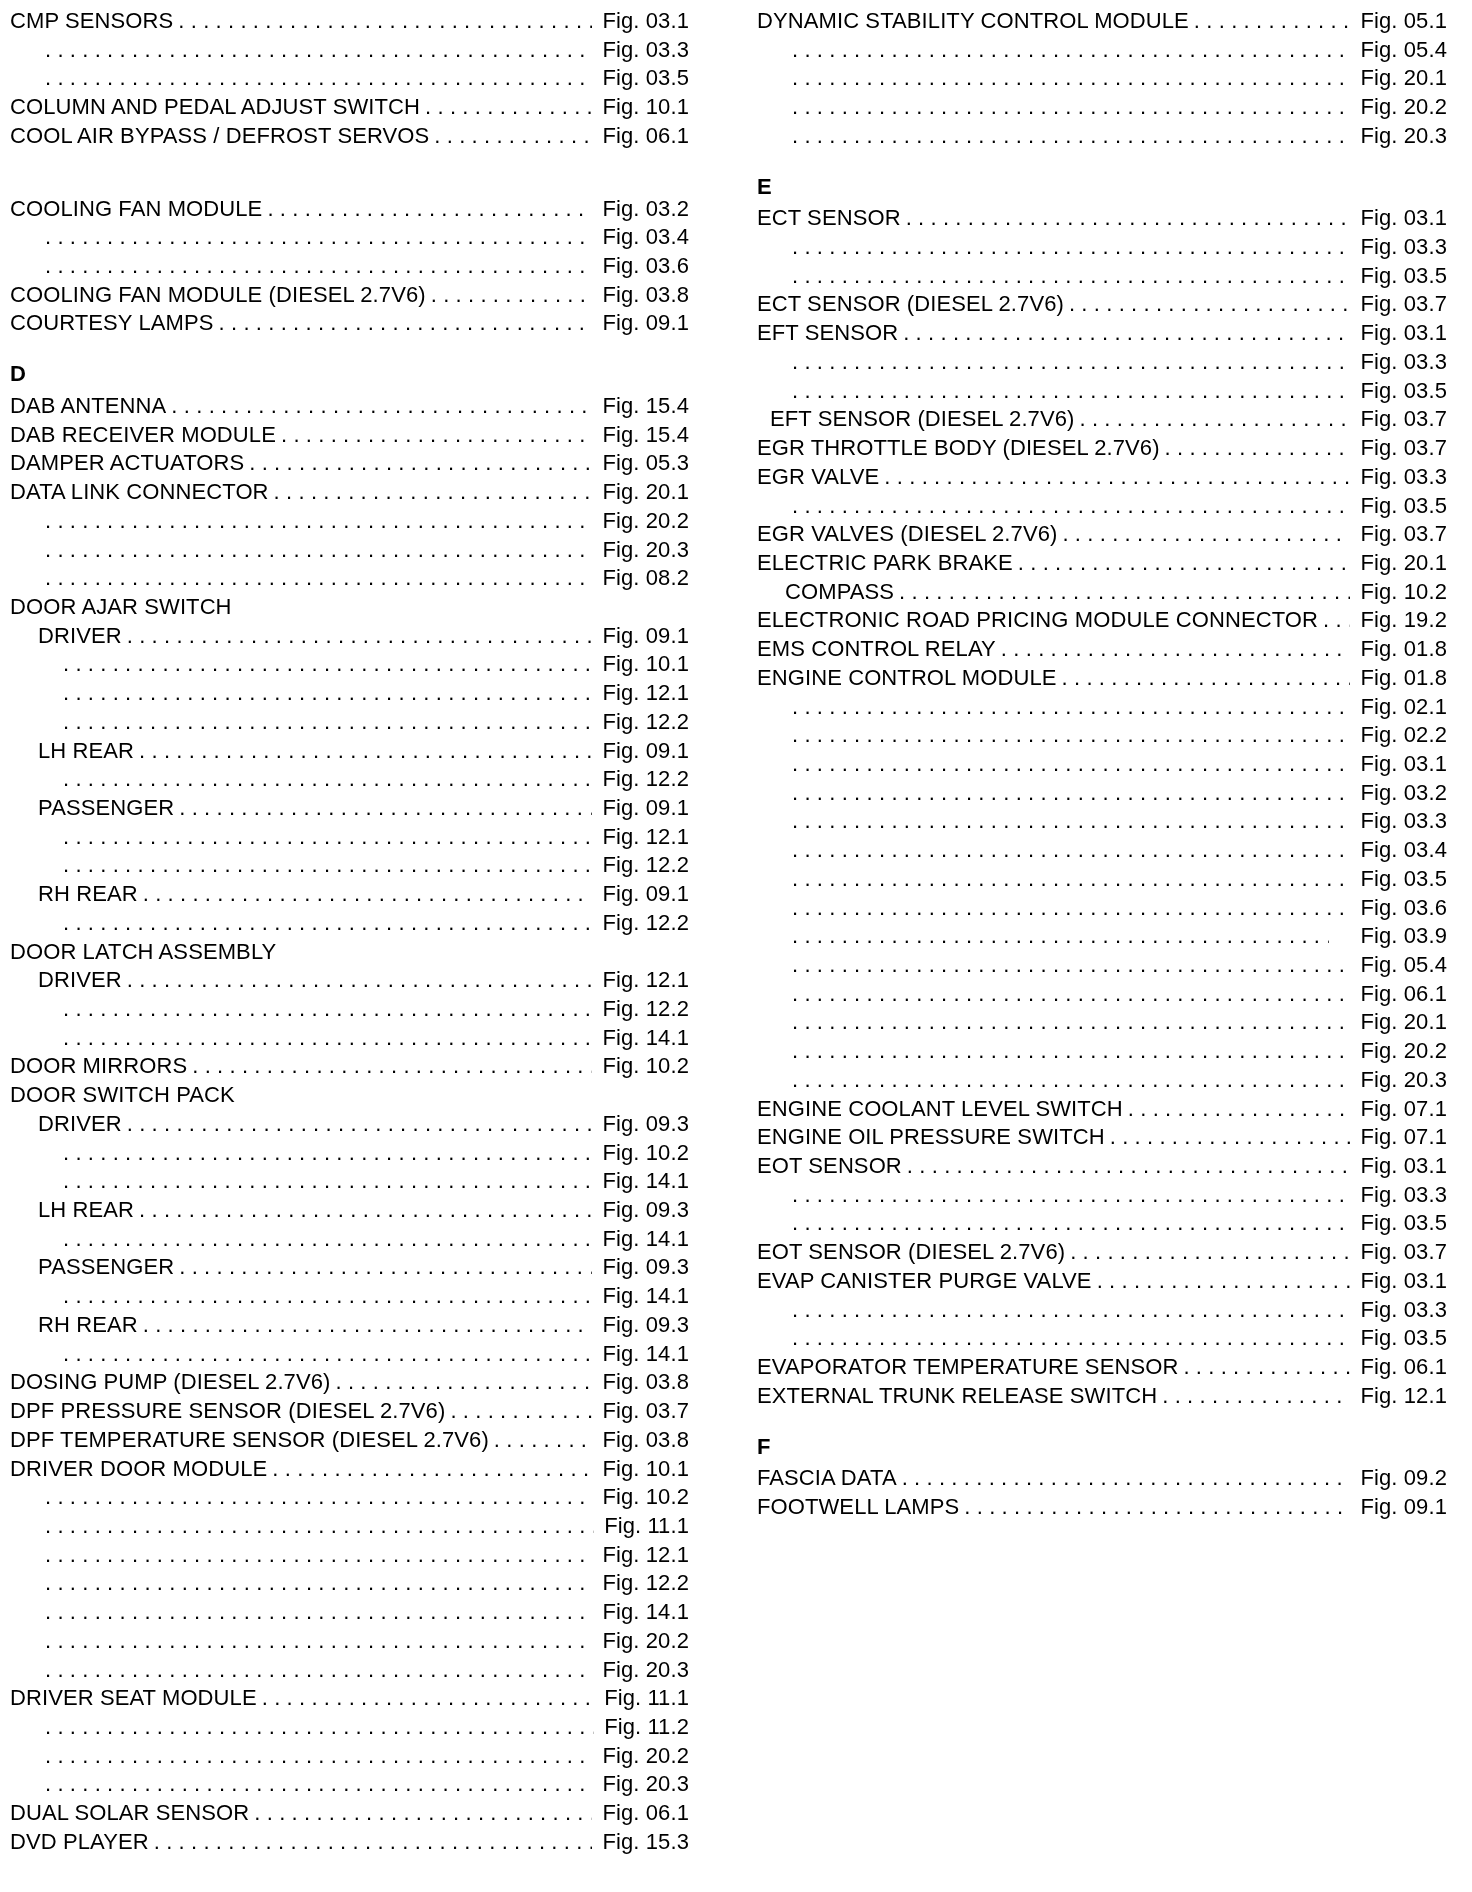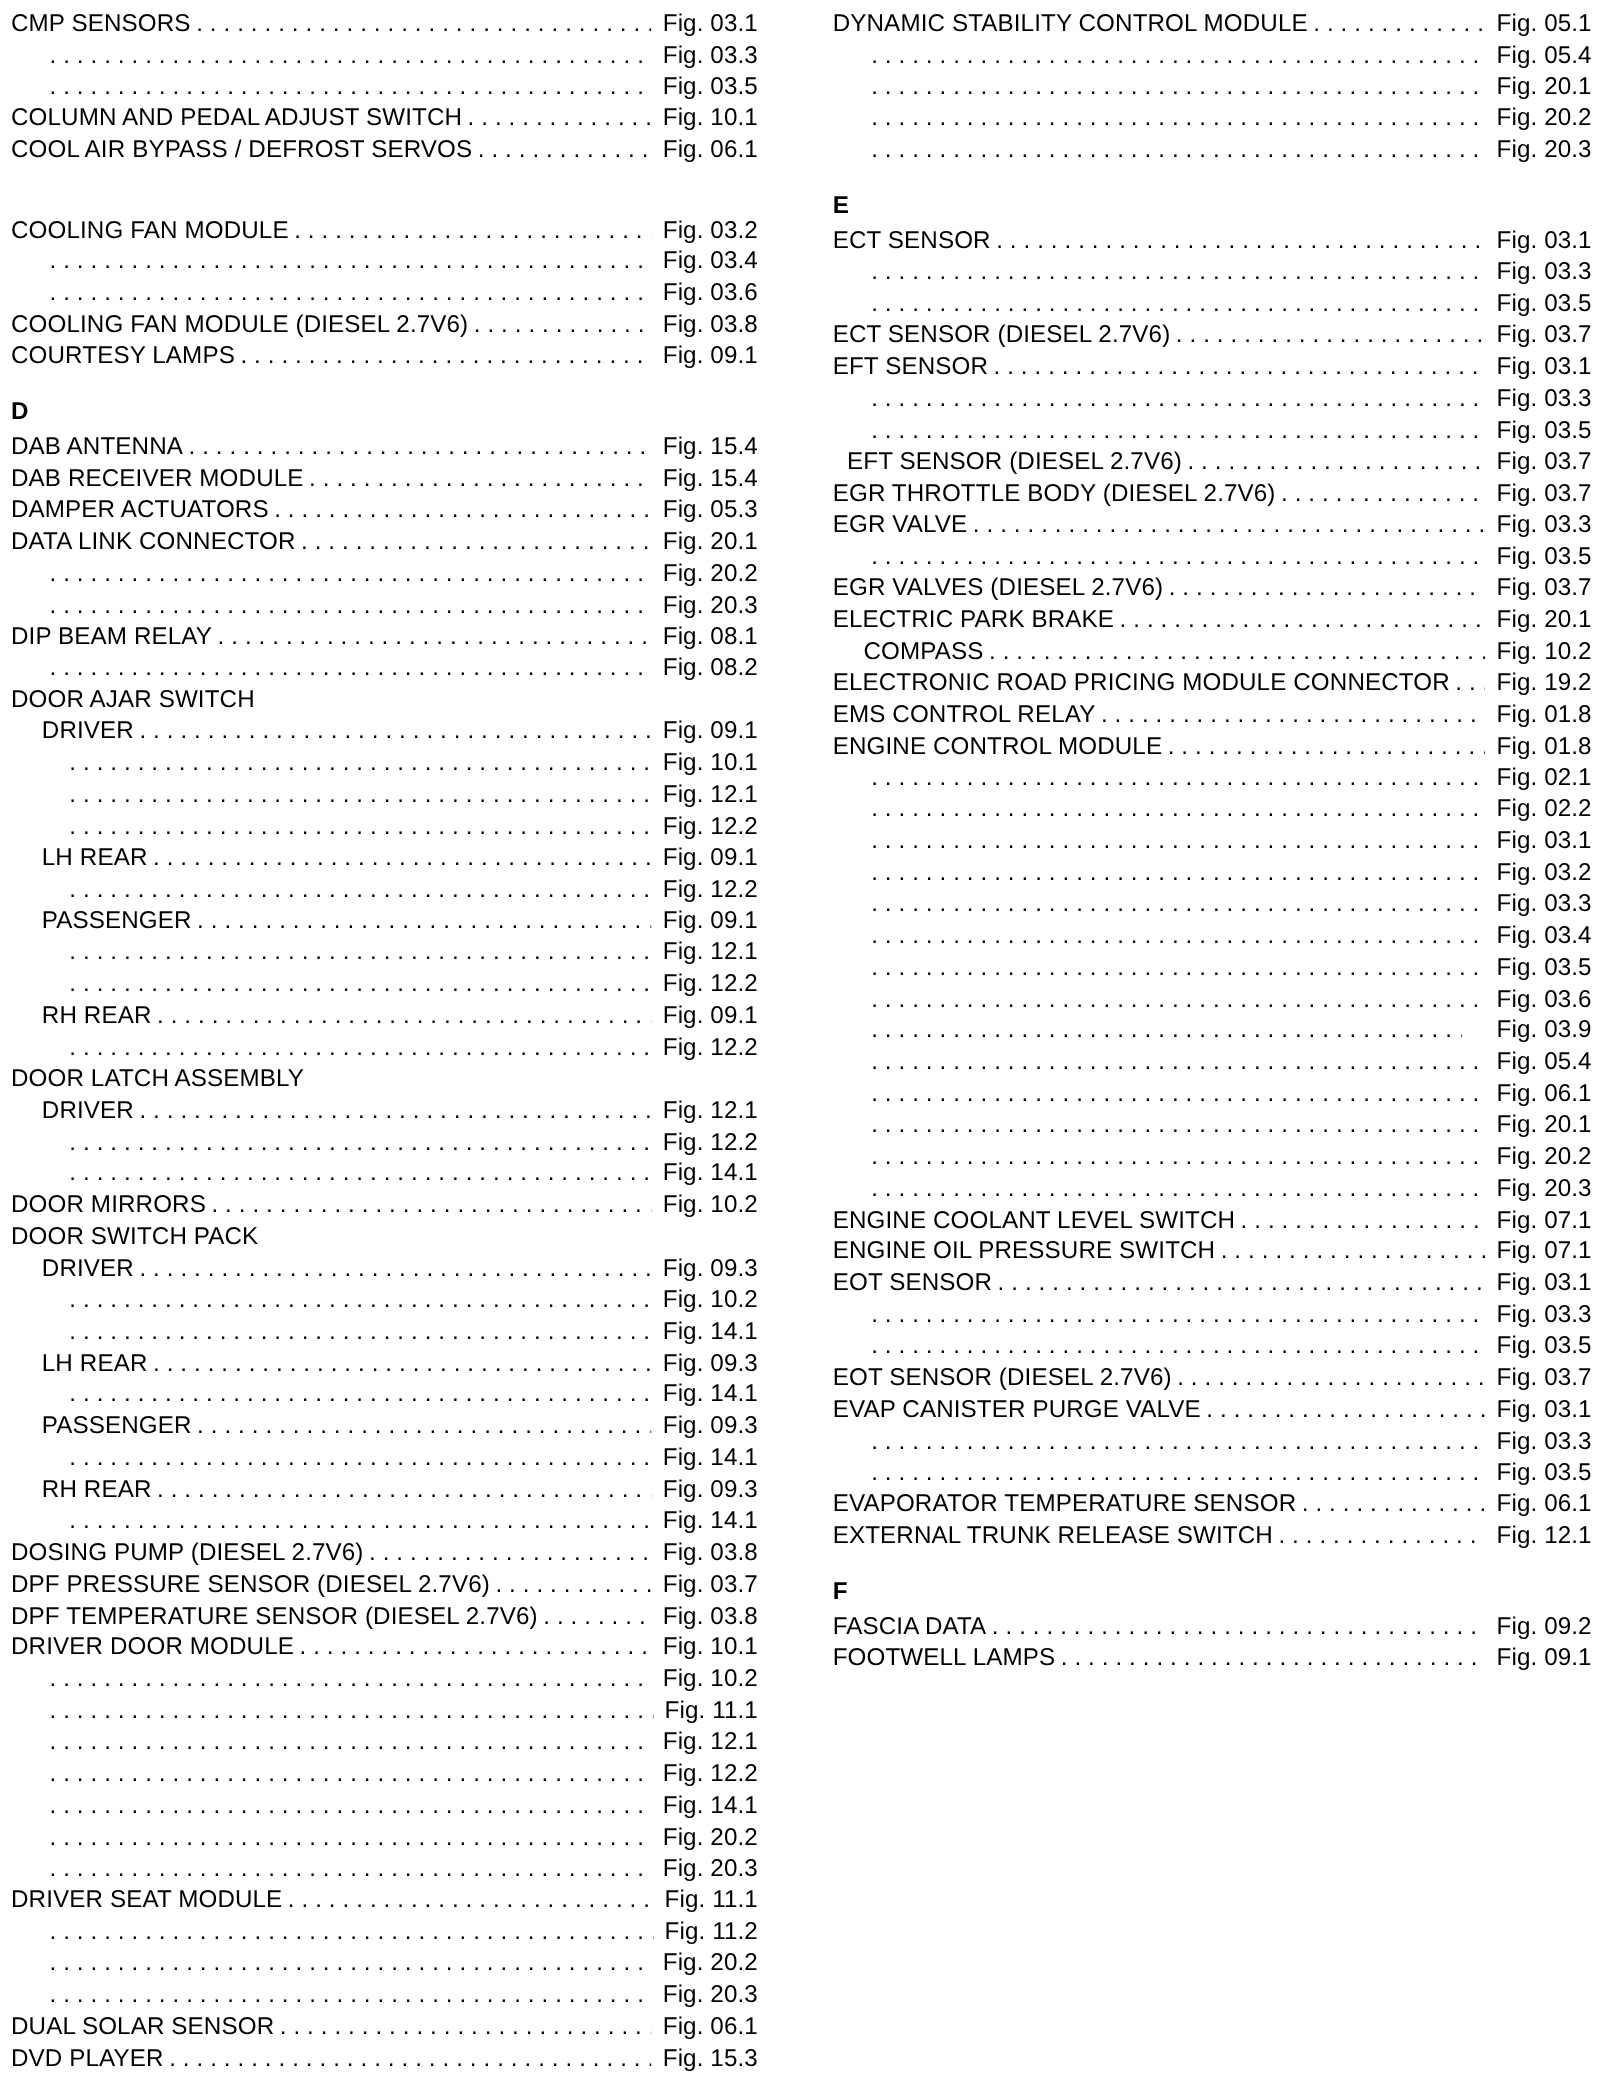--- a/index.html
+++ b/index.html
@@ -141,25 +141,20 @@
         <span class="fig">Fig. 20.1</span>
       </div>
       <div class="row" style="padding-left: 30px;">
         <span class="dots"></span>
         <span class="fig">Fig. 20.2</span>
       </div>
       <div class="row" style="padding-left: 30px;">
         <span class="dots"></span>
         <span class="fig">Fig. 20.3</span>
       </div>
-      <div class="row" style="padding-left: 0px;">
-        <span class="label">DIP BEAM RELAY</span>
-        <span class="dots"></span>
-        <span class="fig">Fig. 08.1</span>
-      </div>
       <div class="row" style="padding-left: 30px;">
         <span class="dots"></span>
         <span class="fig">Fig. 08.2</span>
       </div>
       <div class="row" style="padding-left: 0px;">
         <span class="label">DOOR AJAR SWITCH</span>
       </div>
       <div class="row" style="padding-left: 28px;">
         <span class="label">DRIVER</span>
         <span class="dots"></span>

